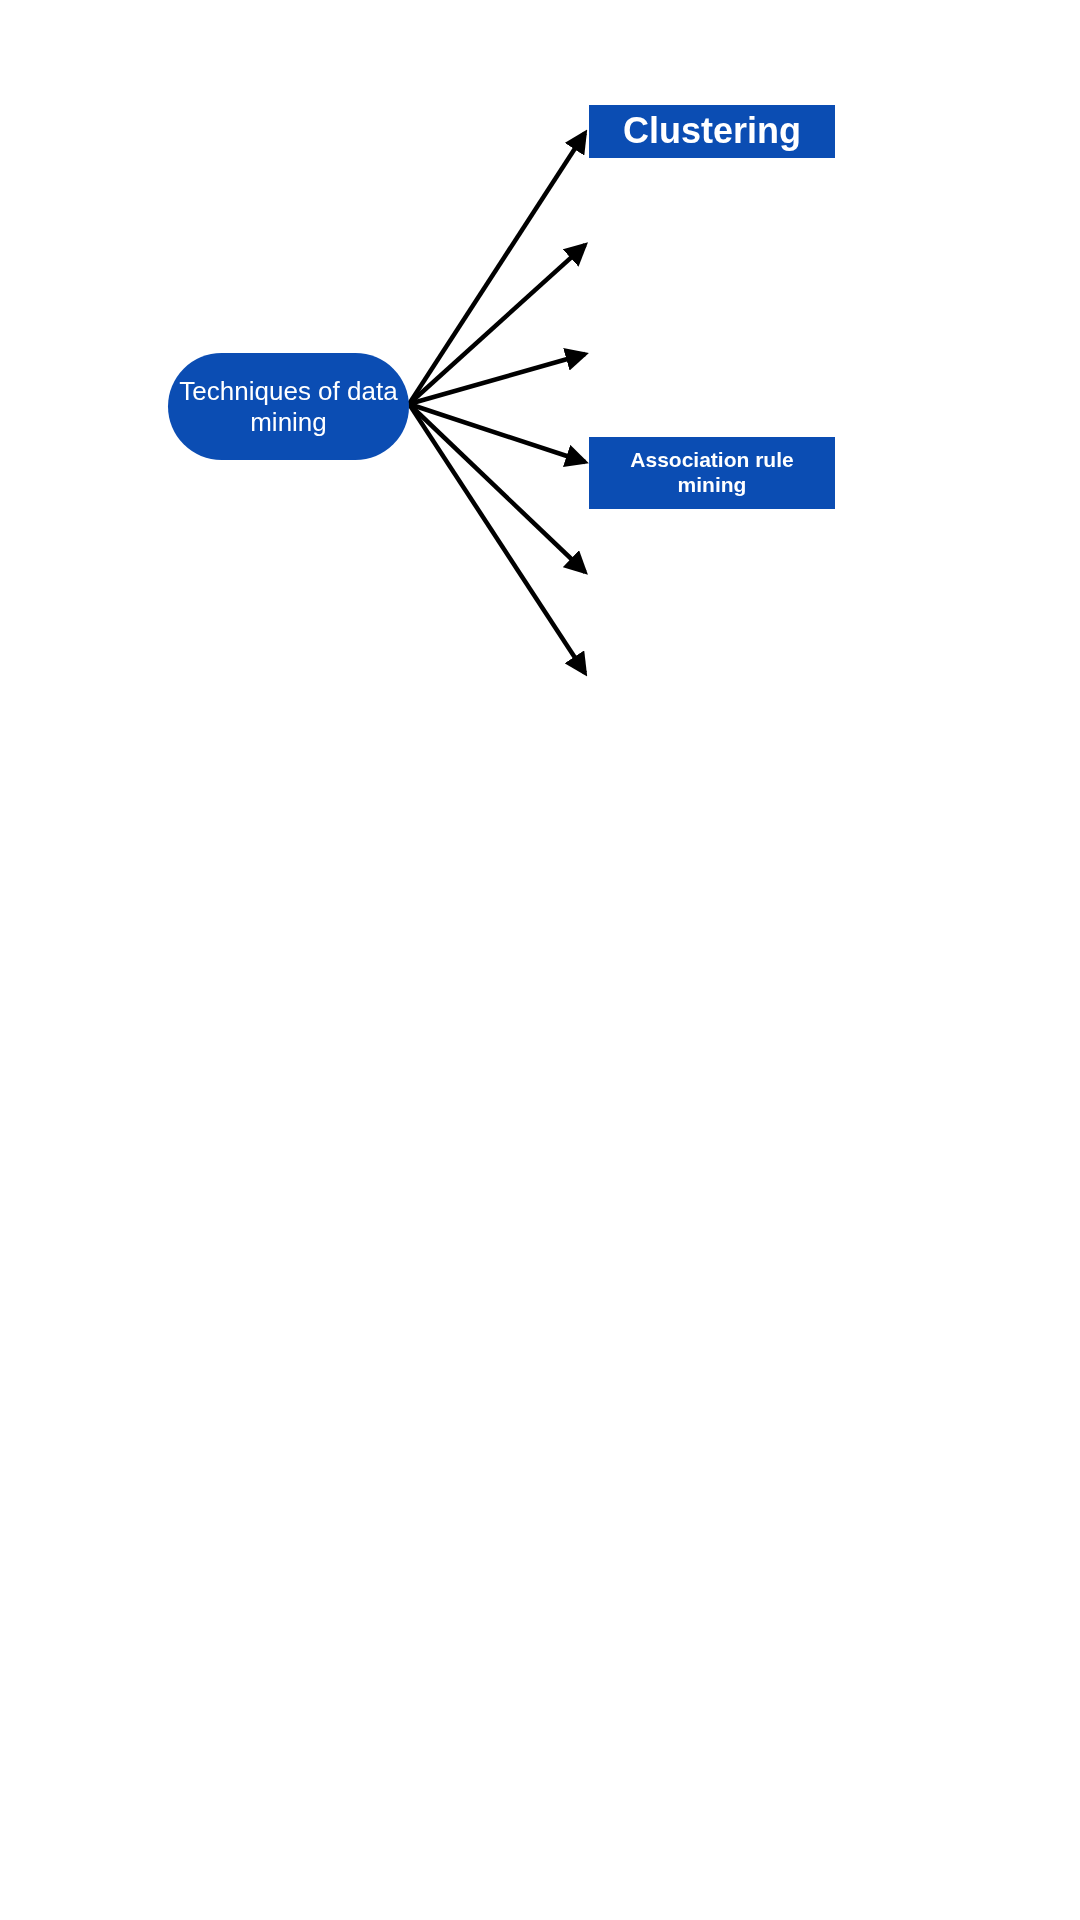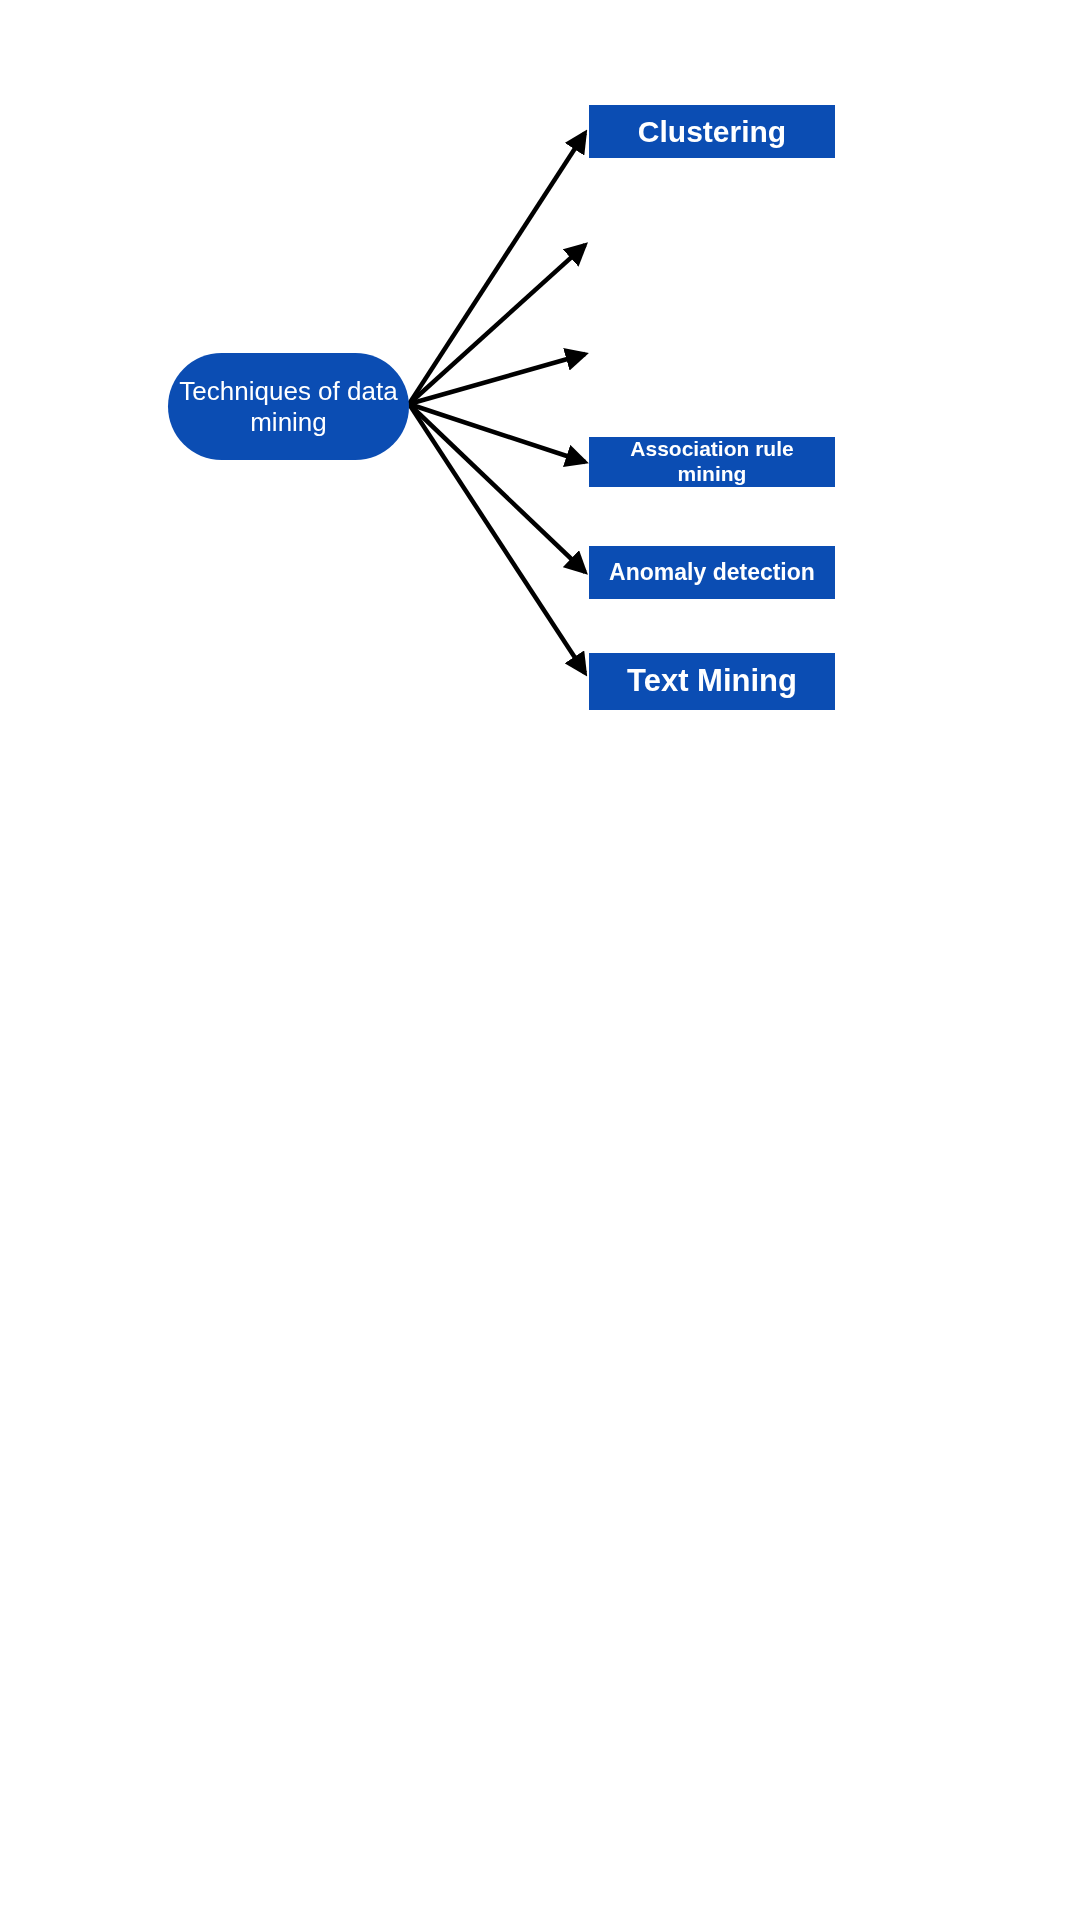--- a/index.html
+++ b/index.html
@@ -72,32 +72,26 @@
         <line x1="409" y1="404" x2="585" y2="572" marker-end="url(#arrowhead)"></line>
         <line x1="409" y1="404" x2="585" y2="673" marker-end="url(#arrowhead)"></line>
       </g>
   </svg>
 
   <div class="node root" style="left: 168px; top: 353px; width: 241px; height: 107px; font-size: 26px; font-weight: 400; background: rgb(11, 77, 179); color: rgb(255, 255, 255);">
     <span class="label">Techniques of data
 mining</span>
   </div>
 
-  <div class="node leaf" style="left: 589px; top: 105px; width: 246px; height: 53px; font-size: 30px; font-weight: 700; background: rgb(11, 77, 179); color: rgb(255, 255, 255);">
+  <div class="node leaf" style="left: 589px; top: 105px; width: 246px; height: 53px; font-size: 36px; font-weight: 700; background: rgb(11, 77, 179); color: rgb(255, 255, 255);">
     <span class="label">Clustering</span>
   </div>
 
 
 
-  <div class="node leaf" style="left: 589px; top: 437px; width: 246px; height: 50px; font-size: 21px; font-weight: 700; background: rgb(11, 77, 179); color: rgb(255, 255, 255);">
+  <div class="node leaf" style="left: 589px; top: 437px; width: 246px; height: 72px; font-size: 21px; font-weight: 700; background: rgb(11, 77, 179); color: rgb(255, 255, 255);">
     <span class="label">Association rule
 mining</span>
   </div>
 
-  <div class="node leaf" style="left: 589px; top: 546px; width: 246px; height: 53px; font-size: 23px; font-weight: 700; background: rgb(11, 77, 179); color: rgb(255, 255, 255);">
-    <span class="label">Anomaly detection</span>
-  </div>
 
-  <div class="node leaf" style="left: 589px; top: 653px; width: 246px; height: 57px; font-size: 31px; font-weight: 700; background: rgb(11, 77, 179); color: rgb(255, 255, 255);">
-    <span class="label">Text Mining</span>
-  </div>
 
 </div>
 
 </body></html>

